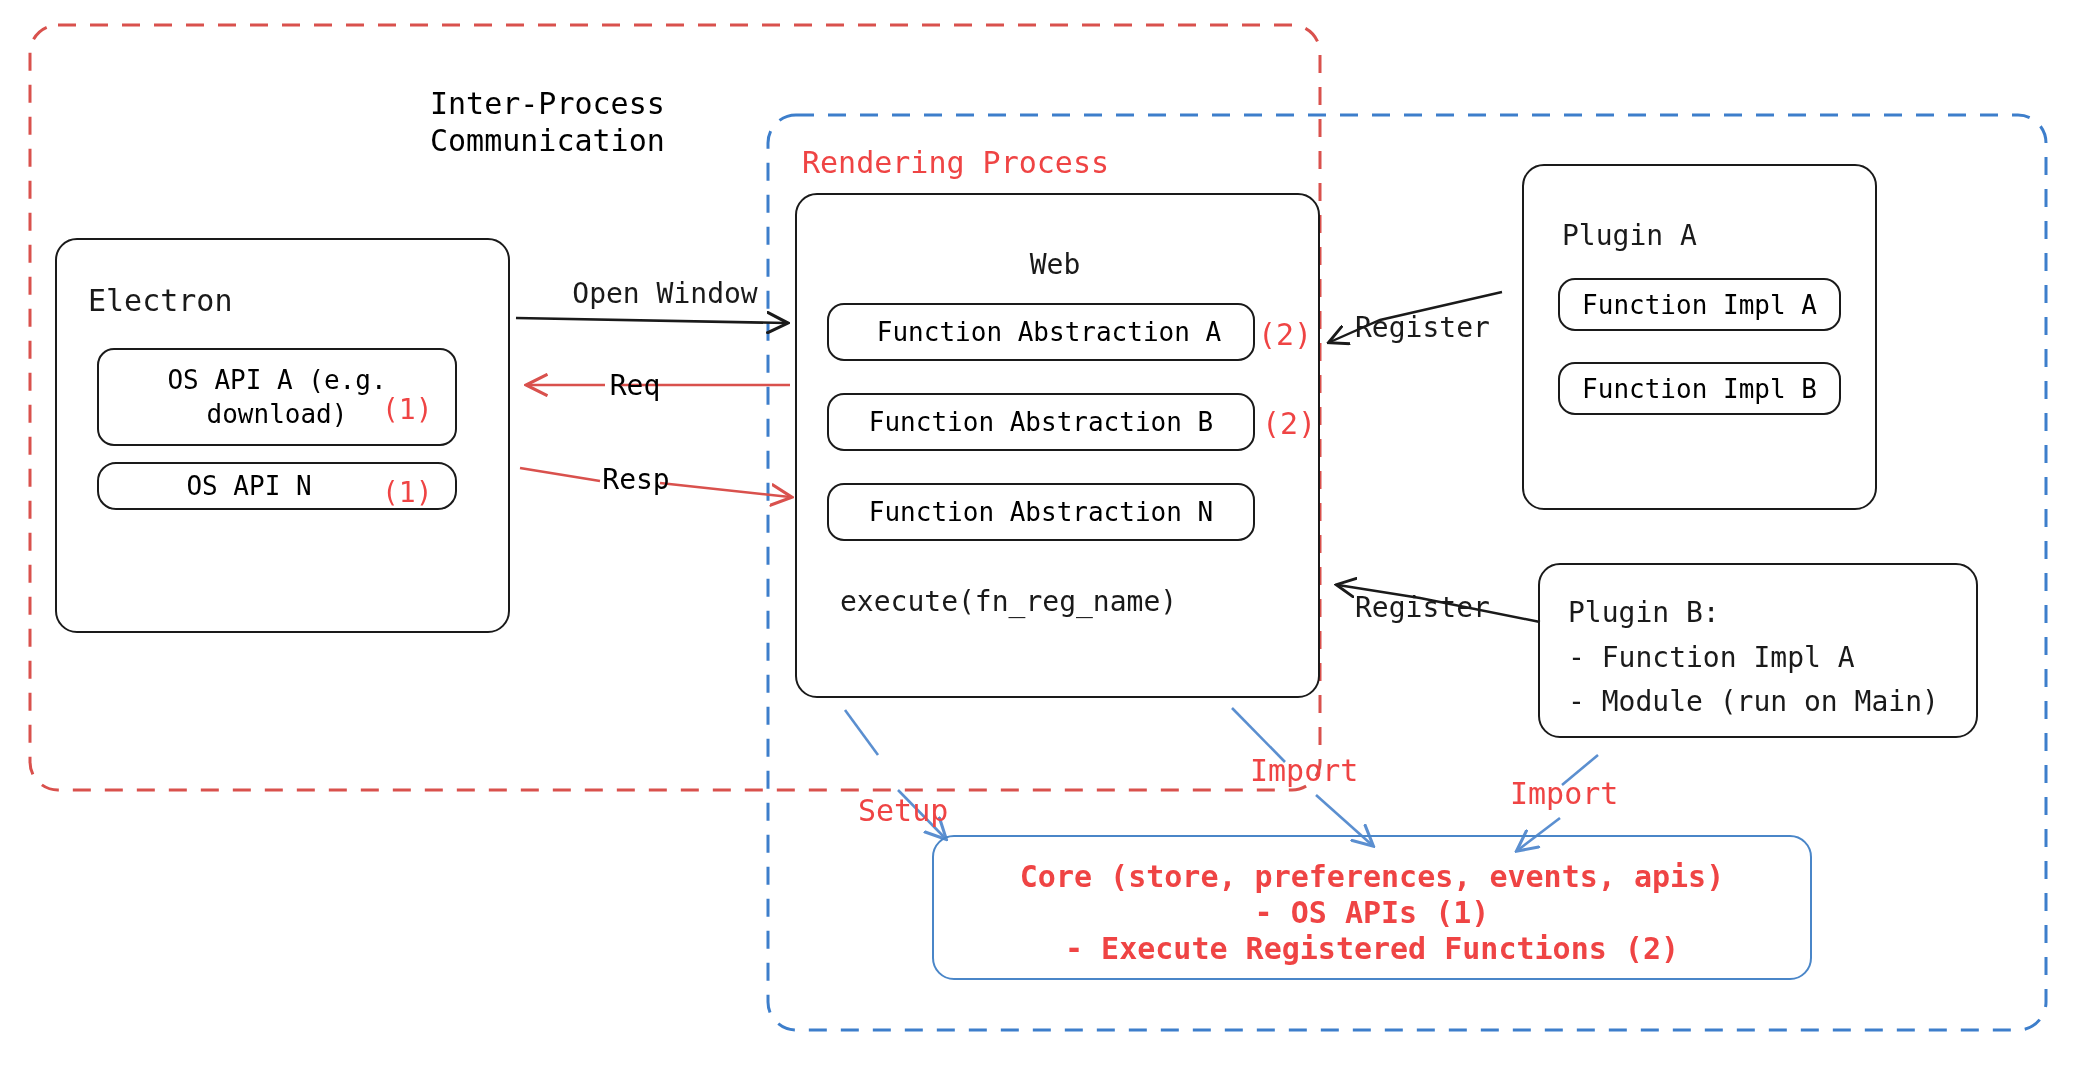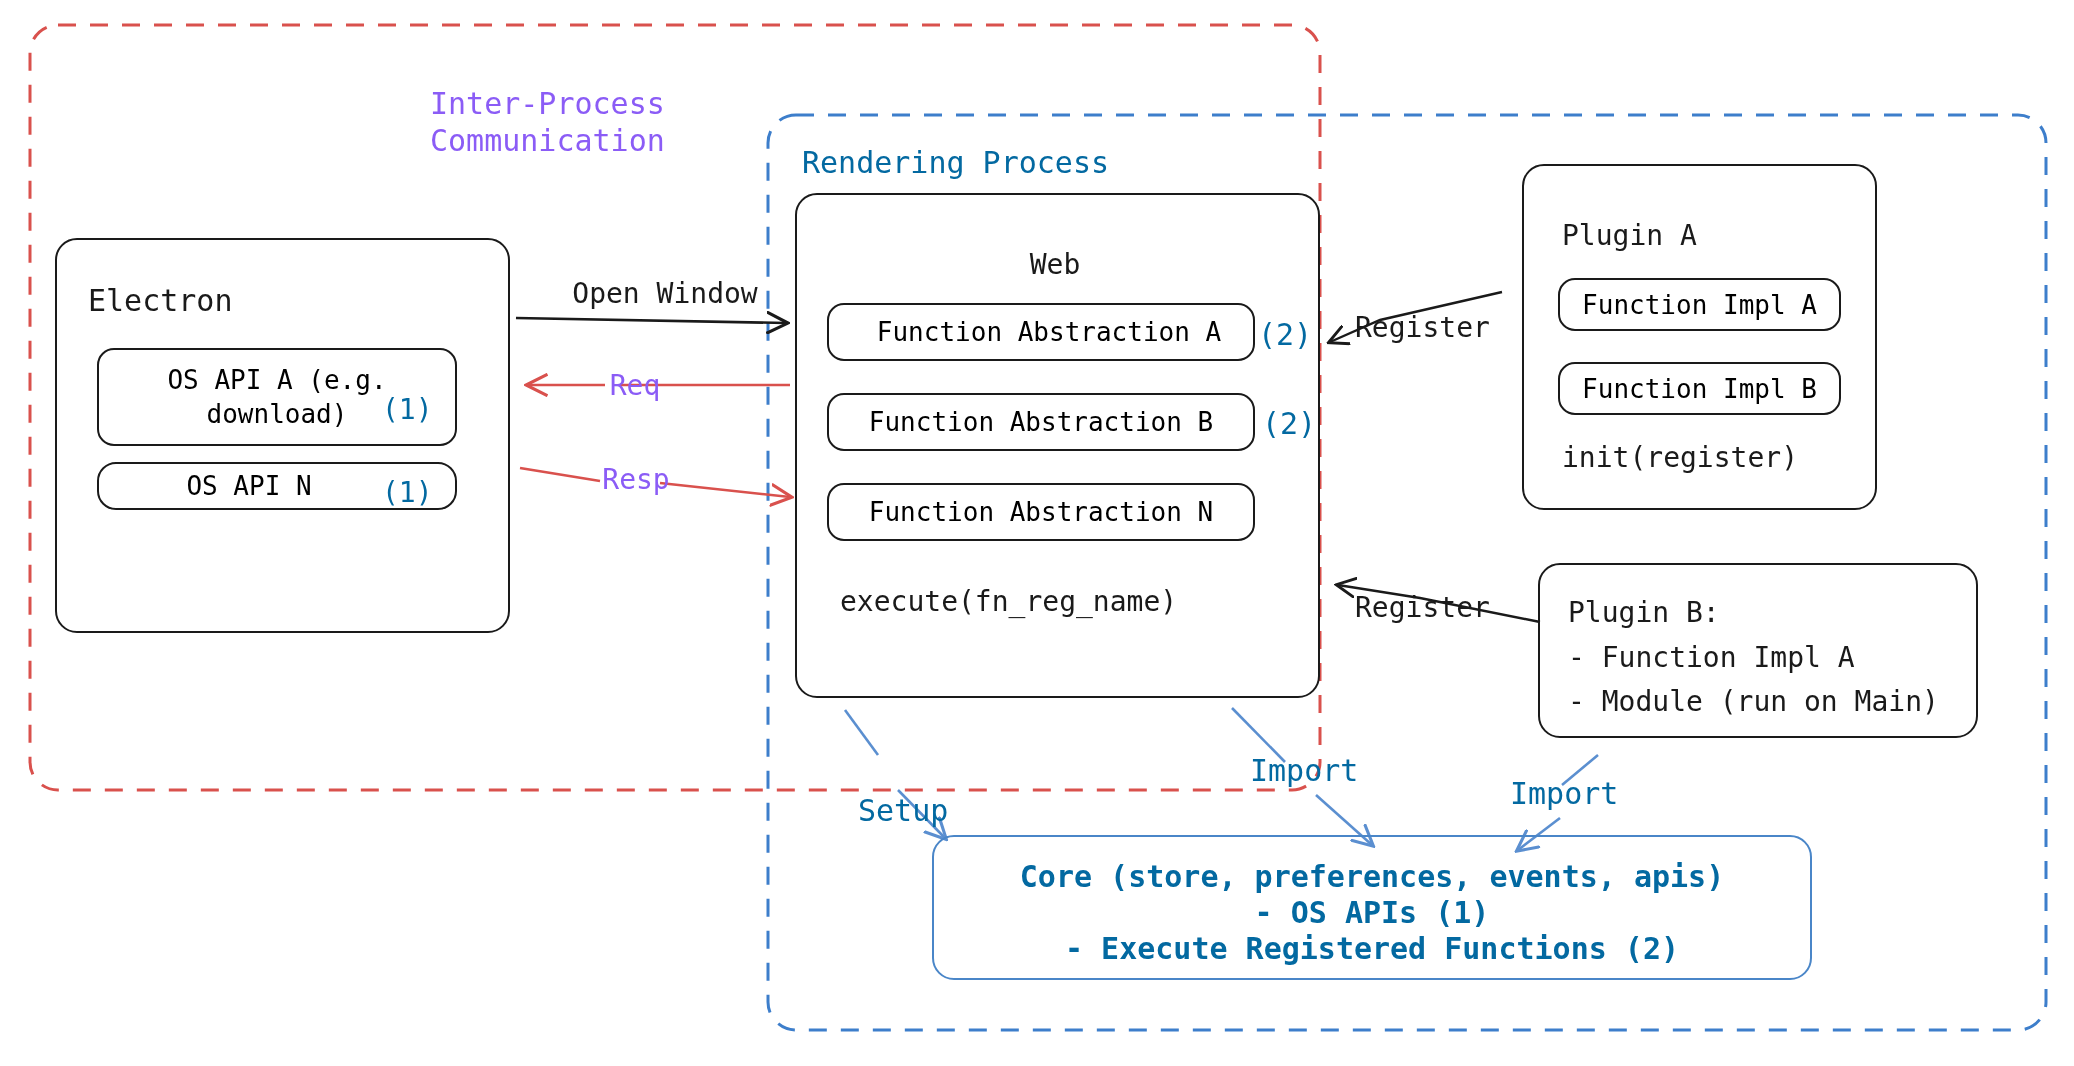--- a/index.html
+++ b/index.html
@@ -22,22 +22,22 @@
     height: 1066px;
     pointer-events: none;
   }
   .lbl {
     position: absolute;
     font-family: "DejaVu Sans Mono", "Liberation Mono", monospace;
     white-space: pre;
     color: #1a1a1a;
     line-height: 1.28;
   }
-  .lbl.red   { color: #8b5cf6; }
-  .lbl.blue  { color: #0369a1; }
+  .lbl.red   { color: #000000; }
+  .lbl.blue  { color: #ef4444; }
   .lbl.ctr   { text-align: center; }
   .lbl.lft   { text-align: left; }
 
   
   .box {
     position: absolute;
     border: 2.4px solid #1a1a1a;
     border-radius: 22px;
     box-sizing: border-box;
     background: transparent;
@@ -172,21 +172,20 @@
   <div class="lbl lft t28" style="left:1562px; top:218px; width:280px;">Plugin A</div>
 
   <div class="sub" style="left:1558px; top:278px; width:283px; height:53px;">
     <span class="t26">Function Impl A</span>
   </div>
 
   <div class="sub" style="left:1558px; top:362px; width:283px; height:53px;">
     <span class="t26">Function Impl B</span>
   </div>
 
-  <div class="lbl lft t28" style="left:1562px; top:440px; width:300px;">init(register)</div>
 
   <div class="box" style="left:1538px; top:563px; width:440px; height:175px;"></div>
   <div class="lbl lft t28" style="left:1568px; top:595px; width:380px;">Plugin B:</div>
   <div class="lbl lft t28" style="left:1568px; top:640px; width:380px;">- Function Impl A</div>
   <div class="lbl lft t28" style="left:1568px; top:684px; width:380px;">- Module (run on Main)</div>
 
   <div class="lbl blue lft t30" style="left:858px; top:748px; width:160px;margin-top:44px;">Setup</div>
   <div class="lbl blue lft t30" style="left:1250px; top:752px; width:160px;">Import</div>
   <div class="lbl blue lft t30" style="left:1510px; top:775px; width:160px;">Import</div>
 

